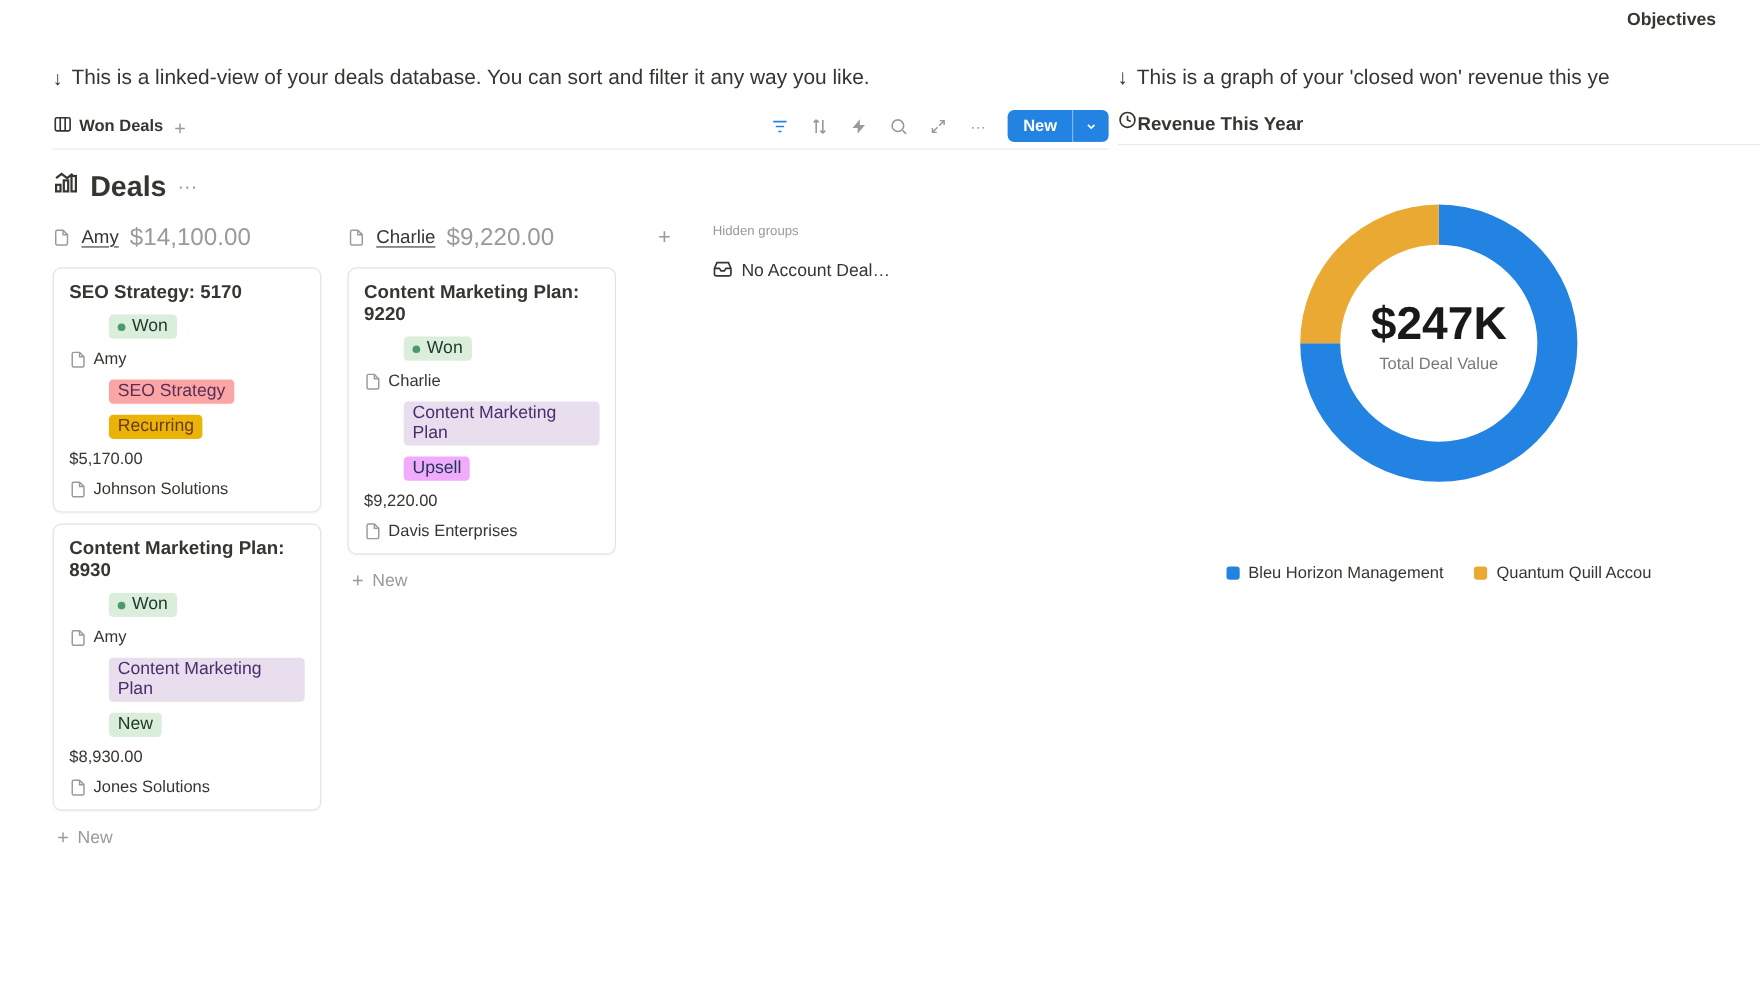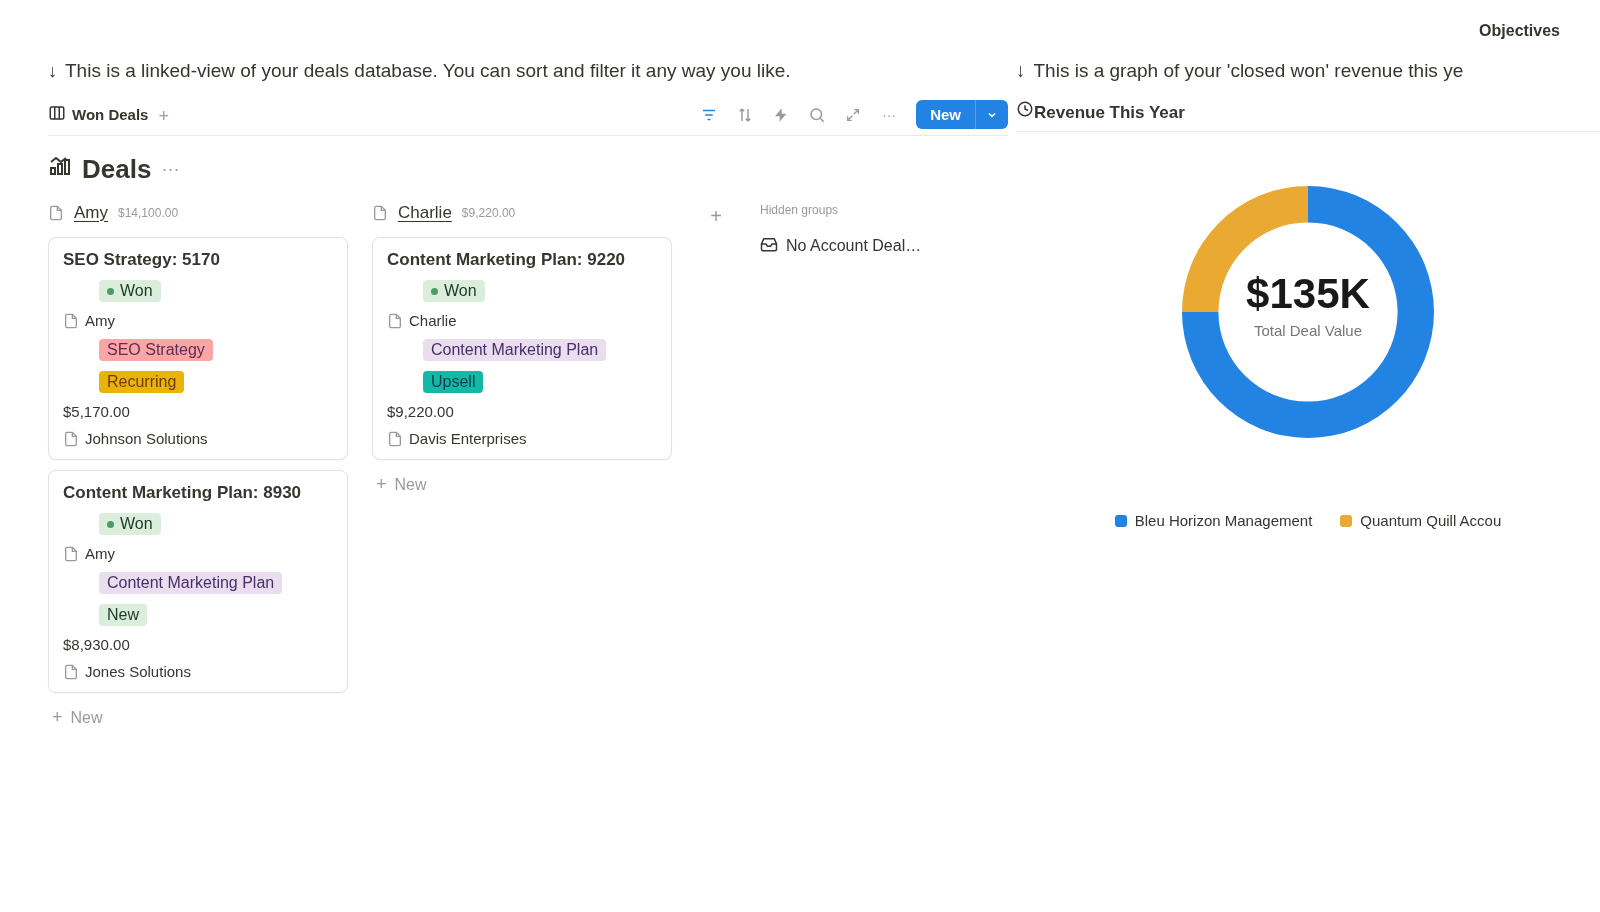--- a/index.html
+++ b/index.html
@@ -8,21 +8,21 @@
     background: #fff;
     color: #37352f;
     font-size: 14px;
     width: 1600px;
     height: 912px;
     overflow: hidden;
     position: relative;
   }
   .top-right-link {
     position: absolute;
-    top: 22px;
+    top: 10px;
     right: 40px;
     font-weight: 600;
     font-size: 16px;
     color: #37352f;
   }
   .main {
     display: flex;
     position: absolute;
     top: 60px;
     left: 48px;
@@ -80,29 +80,29 @@
   .deals-title-row { display: flex; align-items: center; gap: 10px; margin-bottom: 18px; }
   .deals-title {
     font-size: 26px; font-weight: 700;
     display: flex; align-items: flex-start; gap: 10px;
   }
   .title-more { color: #9b9a97; font-size: 18px; }
   .board {
     display: flex;
     gap: 24px;
   }
-  .board-col { width: 300px; }
+  .board-col { width: 244px; }
   .board-col.hidden-col { width: 220px; }
   .col-header {
     display: flex; align-items: center; gap: 10px;
     margin-bottom: 14px;
   }
   .col-header .doc-icon { color: #9b9a97; }
   .col-header .name { font-weight: 500; font-size: 17px; text-decoration: underline; text-underline-offset: 3px; }
-  .col-header .amount { color: #9b9a97; font-size: 12px; }
+  .col-header .amount { color: #9b9a97; font-size: 22px; }
   .add-col-wrap {
     width: 40px;
     display: flex;
     justify-content: center;
     padding-top: 2px;
   }
   .add-col-btn { color: #9b9a97; font-size: 20px; }
   .hidden-header { color: #9b9a97; font-size: 12px; margin-bottom: 14px; }
   .hidden-item {
     display: flex; align-items: center; gap: 8px;
@@ -127,21 +127,21 @@
     font-size: 16px;
     margin-left: 36px;
   }
   .pill .dot { width: 7px; height: 7px; border-radius: 50%; margin-right: 6px; display: inline-block; }
   .pill-won { background: #dbeddb; color: #1c3829; }
   .pill-won .dot { background: #4c9a6a; }
   .pill-seo { background: #fca5a5; color: #5a2f55; }
   .pill-recurring { background: #eab308; color: #6b3b16; }
   .pill-content { background: #e8deee; color: #4a2d6b; }
   .pill-new { background: #dbeddb; color: #1c3829; }
-  .pill-upsell { background: #14b8a6; color: #1a3a52; }
+  .pill-upsell { background: #f0abfc; color: #1a3a52; }
   .doc-icon {
     width: 16px; height: 16px; display: inline-block;
     color: #9b9a97;
   }
   .doc-icon svg { width: 100%; height: 100%; }
   .new-card-btn {
     display: flex; align-items: center; gap: 8px;
     color: #9b9a97; font-size: 16px; margin-top: 4px; padding: 4px;
   }
   .new-card-btn .plus { font-size: 18px; }
@@ -405,21 +405,21 @@
       </span>
       <span>Revenue This Year</span>
     </div>
 
     <div class="chart-wrap">
       <svg class="donut" viewBox="0 0 100 100" id="donut-svg">
           <path d="M 50 5 A 45 45 0 1 1 5 50.00000000000001 L 18 50.00000000000001 A 32 32 0 1 0 50 18 Z" fill="#2383e2"></path>
           <path d="M 5 50.00000000000001 A 45 45 0 0 1 49.99999999999999 5 L 49.99999999999999 18 A 32 32 0 0 0 18 50.00000000000001 Z" fill="#e9a932"></path>
         </svg>
       <div class="donut-center">
-        <div class="donut-value">$135K</div>
+        <div class="donut-value">$247K</div>
         <div class="donut-label">Total Deal Value</div>
       </div>
       <div class="legend" id="legend">
           <div class="legend-item">
             <span class="legend-swatch sw-blue"></span>
             <span>Bleu Horizon Management</span>
           </div>
           <div class="legend-item">
             <span class="legend-swatch sw-yellow"></span>
             <span>Quantum Quill Accou</span>

